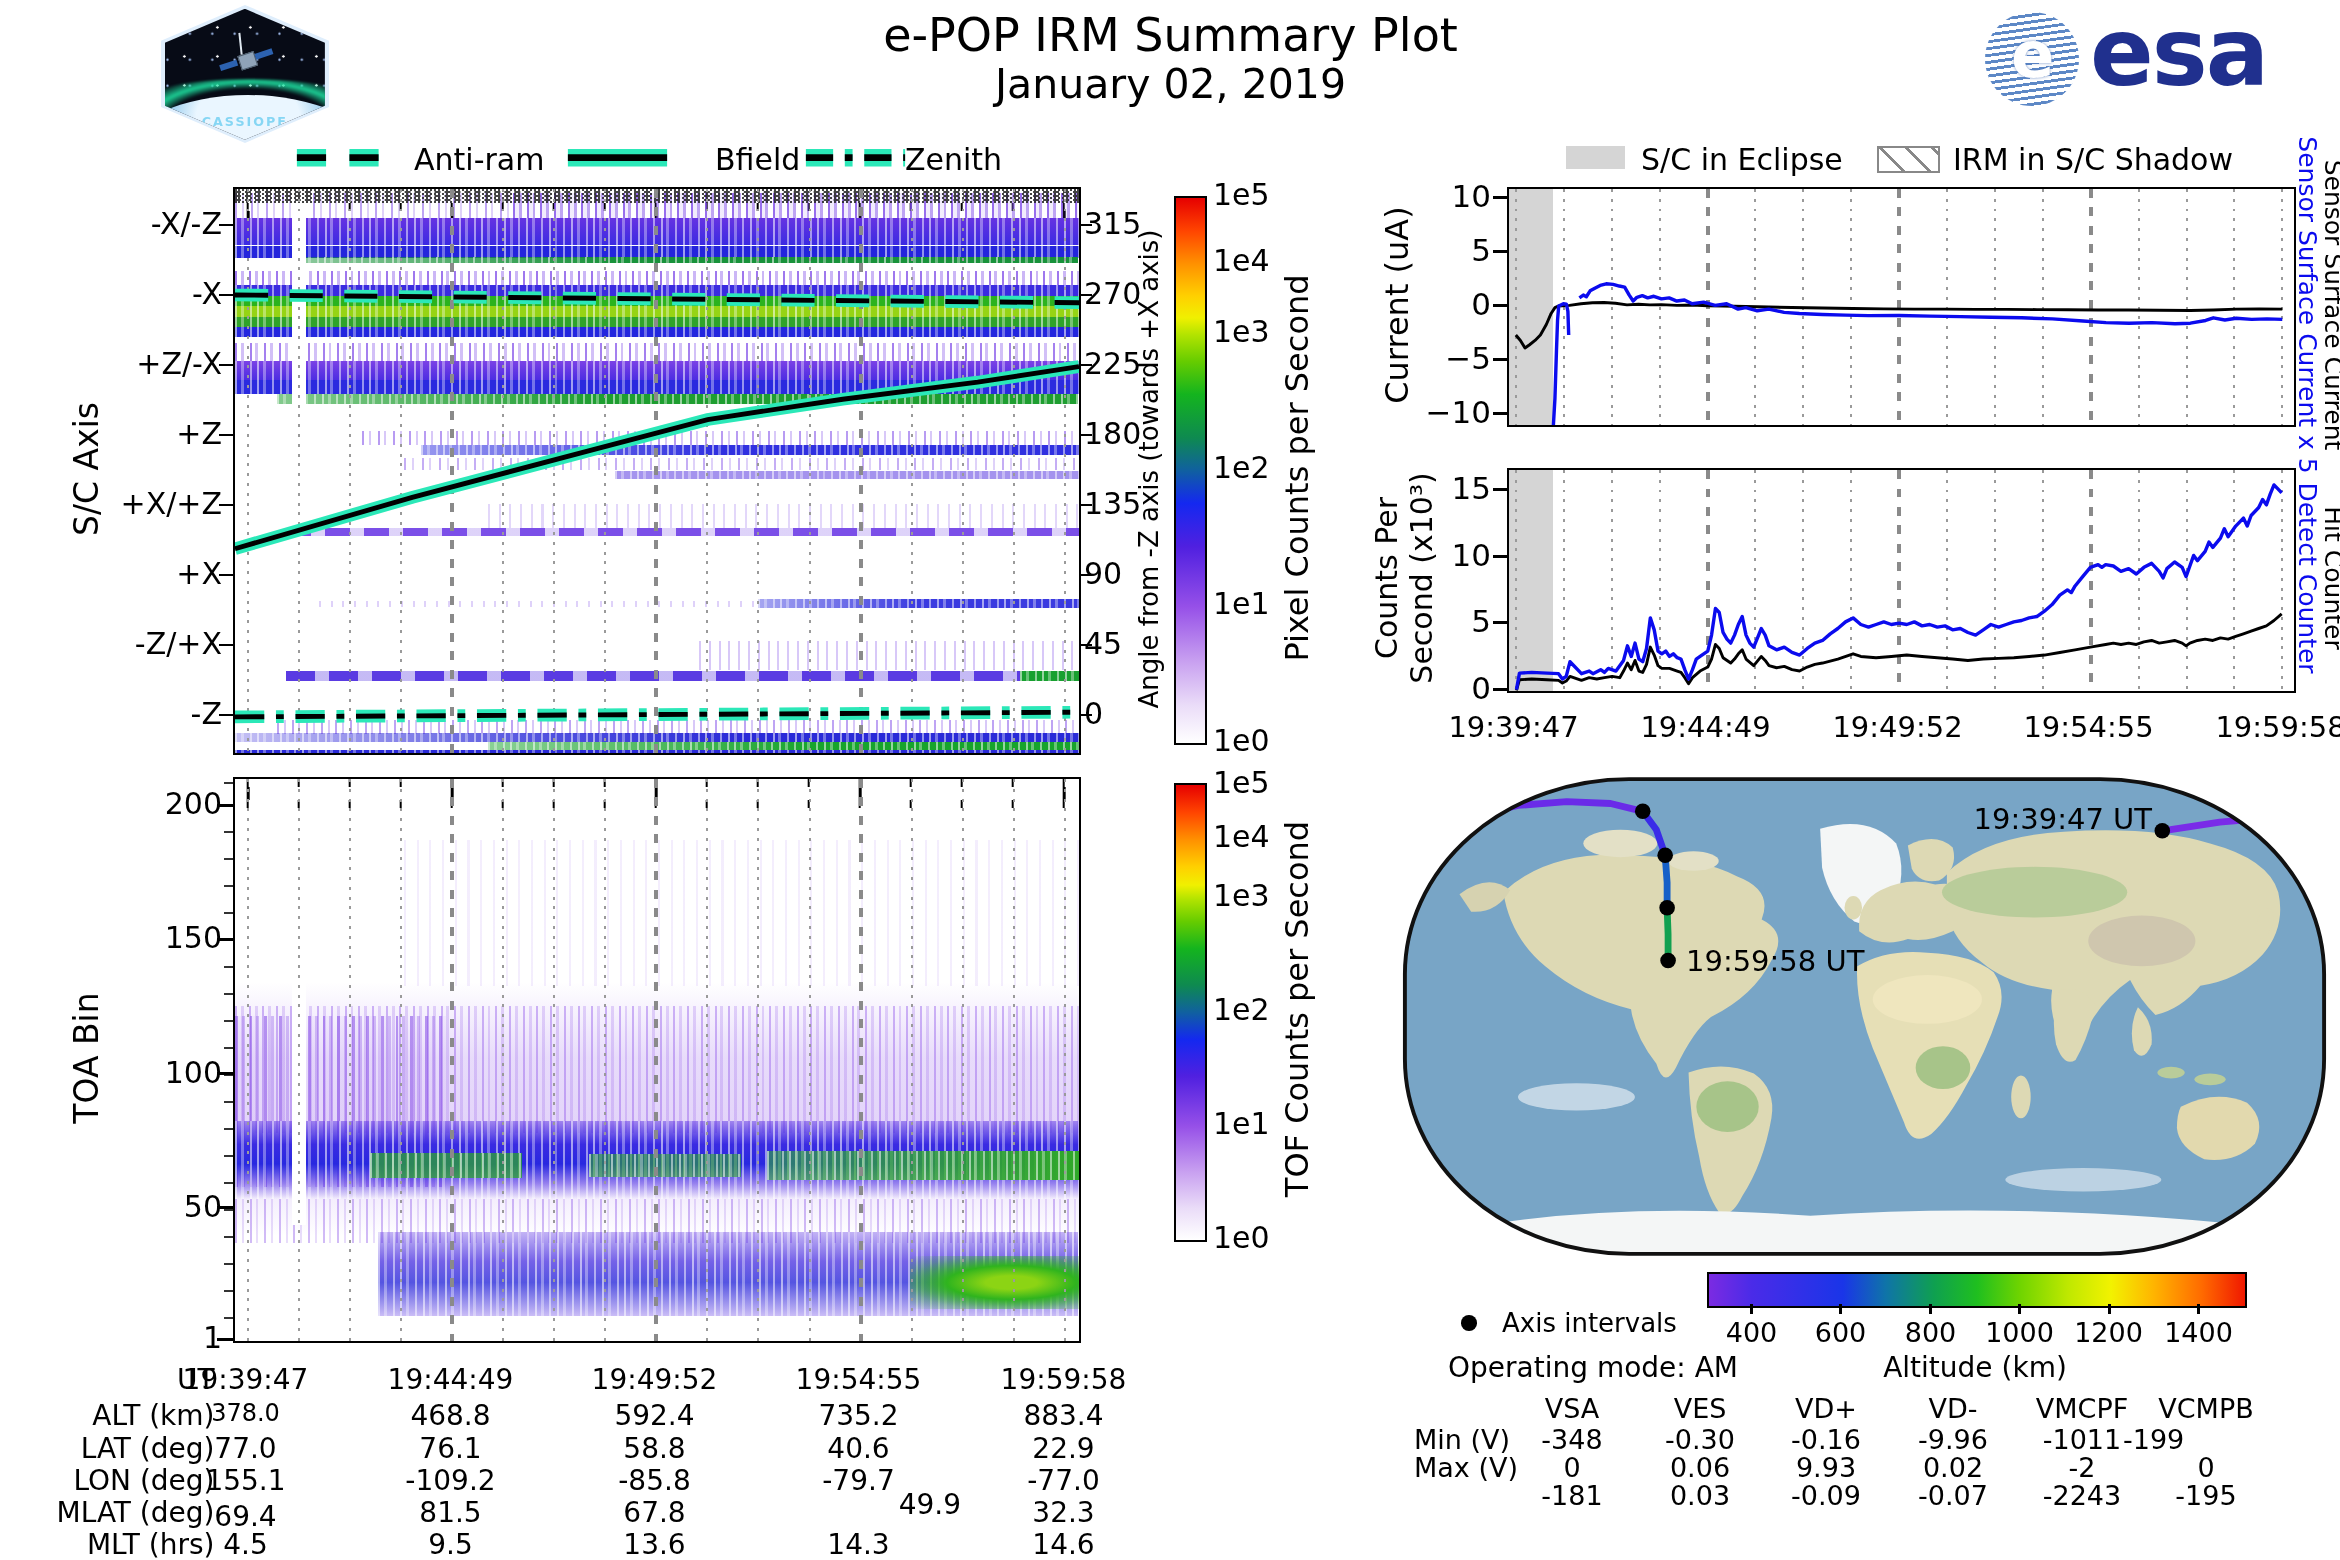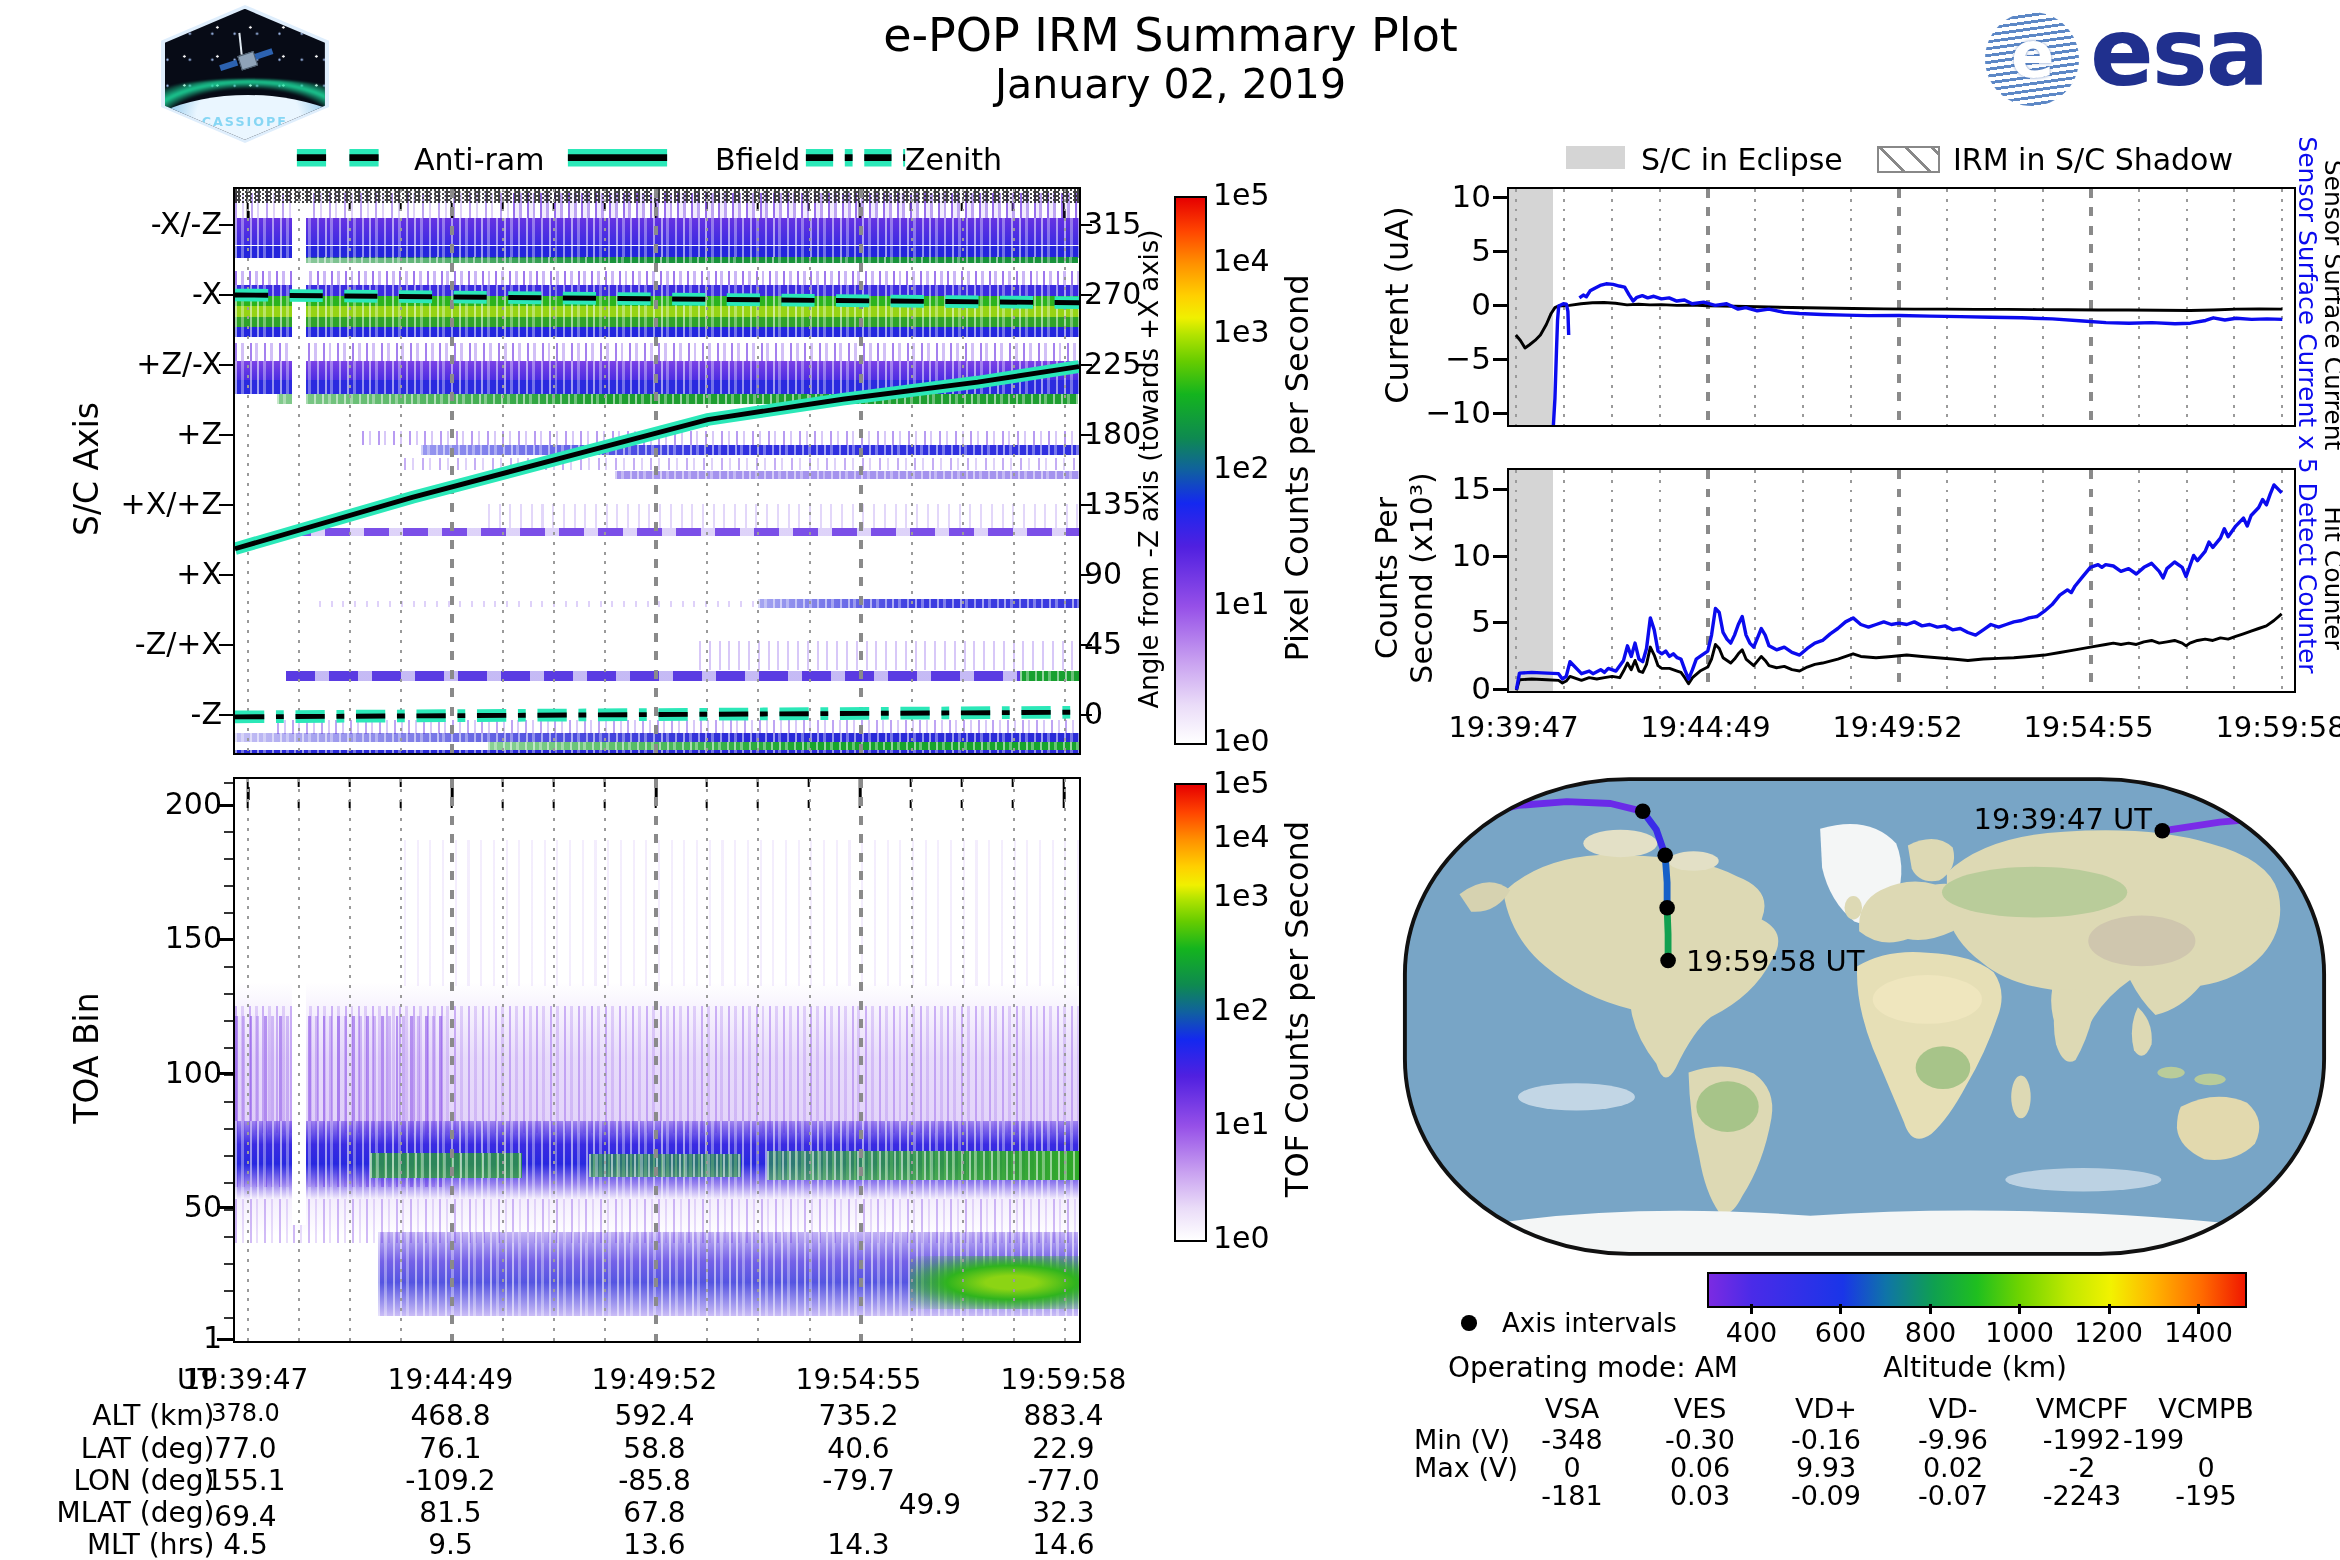--- a/index.html
+++ b/index.html
@@ -517,21 +517,21 @@
       <div style="left:1617px;top:1393px;width:166px;text-align:center;font-size:27px;position:absolute;">VES</div>
       <div style="left:1743px;top:1393px;width:166px;text-align:center;font-size:27px;position:absolute;">VD+</div>
       <div style="left:1870px;top:1393px;width:166px;text-align:center;font-size:27px;position:absolute;">VD-</div>
       <div style="left:1999px;top:1393px;width:166px;text-align:center;font-size:27px;position:absolute;">VMCPF</div>
       <div style="left:2123px;top:1393px;width:166px;text-align:center;font-size:27px;position:absolute;">VCMPB</div>
       <div style="left:1414px;top:1424px;width:156px;font-size:27px;position:absolute;">Min (V)</div>
       <div style="left:1489px;top:1424px;width:166px;text-align:center;font-size:27px;position:absolute;">-348</div>
       <div style="left:1617px;top:1424px;width:166px;text-align:center;font-size:27px;position:absolute;">-0.30</div>
       <div style="left:1743px;top:1424px;width:166px;text-align:center;font-size:27px;position:absolute;">-0.16</div>
       <div style="left:1870px;top:1424px;width:166px;text-align:center;font-size:27px;position:absolute;">-9.96</div>
-      <div style="left:1999px;top:1424px;width:166px;text-align:center;font-size:27px;position:absolute;">-1992</div>
+      <div style="left:1999px;top:1424px;width:166px;text-align:center;font-size:27px;position:absolute;">-1011</div>
       <div style="left:2123px;top:1424px;width:166px;text-align:left;font-size:27px;position:absolute;">-199</div>
       <div style="left:1414px;top:1452px;width:156px;font-size:27px;position:absolute;">Max (V)</div>
       <div style="left:1489px;top:1452px;width:166px;text-align:center;font-size:27px;position:absolute;">0</div>
       <div style="left:1617px;top:1452px;width:166px;text-align:center;font-size:27px;position:absolute;">0.06</div>
       <div style="left:1743px;top:1452px;width:166px;text-align:center;font-size:27px;position:absolute;">9.93</div>
       <div style="left:1870px;top:1452px;width:166px;text-align:center;font-size:27px;position:absolute;">0.02</div>
       <div style="left:1999px;top:1452px;width:166px;text-align:center;font-size:27px;position:absolute;">-2</div>
       <div style="left:2123px;top:1452px;width:166px;text-align:center;font-size:27px;position:absolute;">0</div>
       <div style="left:1414px;top:1564px;width:156px;font-size:27px;position:absolute;">Ave (V)</div>
       <div style="left:1489px;top:1480px;width:166px;text-align:center;font-size:27px;position:absolute;">-181</div>

